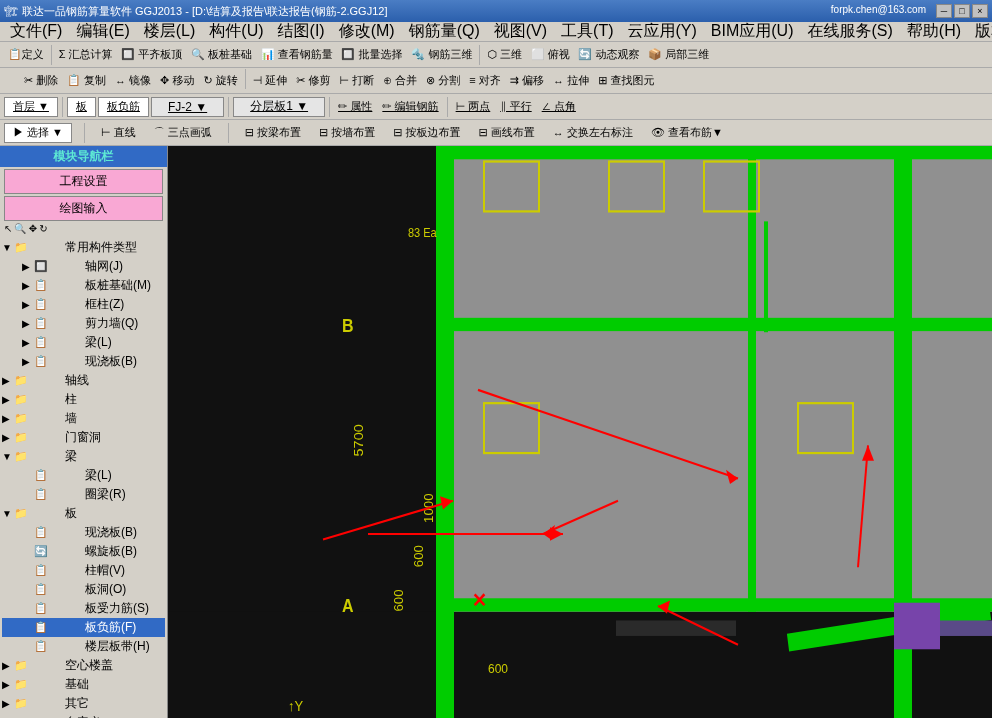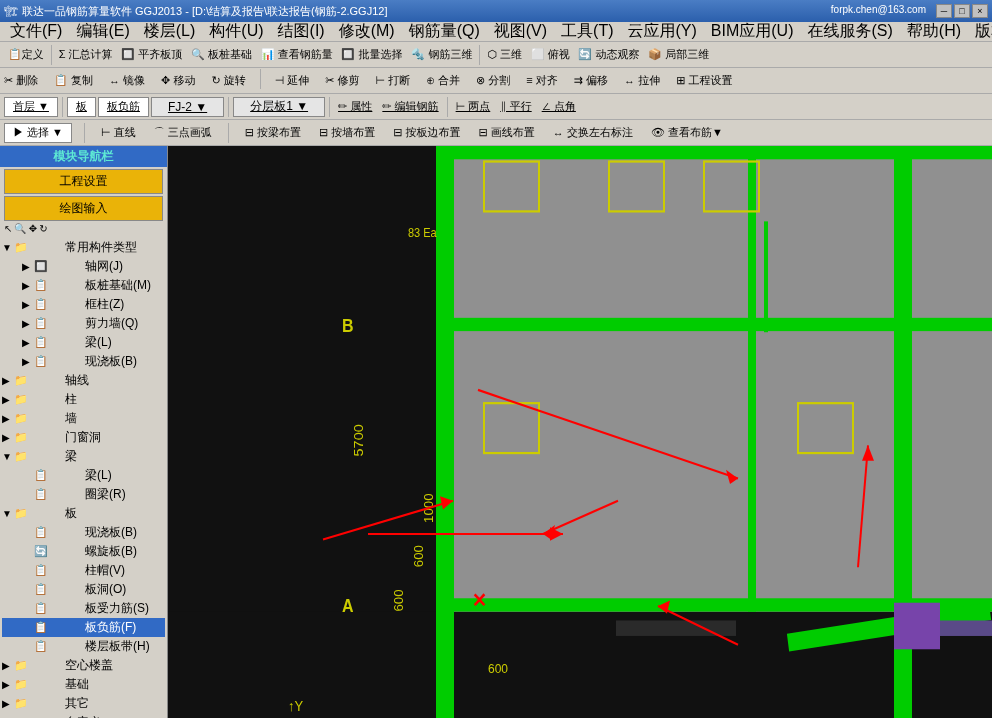--- a/index.html
+++ b/index.html
@@ -69,23 +69,23 @@
       display: flex; align-items: center;
     }
     .tb-sep { width: 1px; height: 20px; background: #aaa; margin: 0 2px; }
 
     
     #toolbar2 {
       background: #d4d0c8;
       height: 26px;
       display: flex;
       align-items: flex-start;
-      padding: 1px 0;
+      padding: 1px 20px;
       border-bottom: 1px solid #aaa;
-      gap: 8px;
+      gap: 1px;
       overflow: hidden;
     }
 
     
     #main {
       display: flex;
       height: calc(718px - 22px - 20px - 26px - 26px - 26px - 26px - 26px);
     }
 
     
@@ -139,21 +139,21 @@
     }
     #sidebar-header {
       background: #316ac5;
       color: #5eead4;
       text-align: center;
       padding: 2px;
       font-size: 12px;
       font-weight: bold;
     }
     .sidebar-nav-btn {
-      background: #eab308;
+      background: #f9a8d4;
       border: 1px solid #888;
       margin: 2px 4px 0;
       padding: 3px;
       text-align: center;
       cursor: pointer;
       font-size: 12px;
     }
 
     #tree-area {
       flex: 1;
@@ -245,21 +245,21 @@
   <button class="tb-btn">↻ 旋转</button>
   <div class="tb-sep"></div>
   <button class="tb-btn">⊣ 延伸</button>
   <button class="tb-btn">✂ 修剪</button>
   <button class="tb-btn">⊢ 打断</button>
   <button class="tb-btn">⊕ 合并</button>
   <button class="tb-btn">⊗ 分割</button>
   <button class="tb-btn">≡ 对齐</button>
   <button class="tb-btn">⇉ 偏移</button>
   <button class="tb-btn">↔ 拉伸</button>
-  <button class="tb-btn">⊞ 工程设置</button>
+  <button class="tb-btn">⊞ 查找图元</button>
 </div>
 
 <div id="tabbar1">
   <div class="tab-item active">首层 ▼</div>
   <div class="tb-sep"></div>
   <div class="tab-item active">板</div>
   <div class="tab-item active">板负筋</div>
   <div class="tab-dropdown">FJ-2 ▼</div>
   <div class="tb-sep"></div>
   <div class="tab-dropdown">分层板1 ▼</div>

